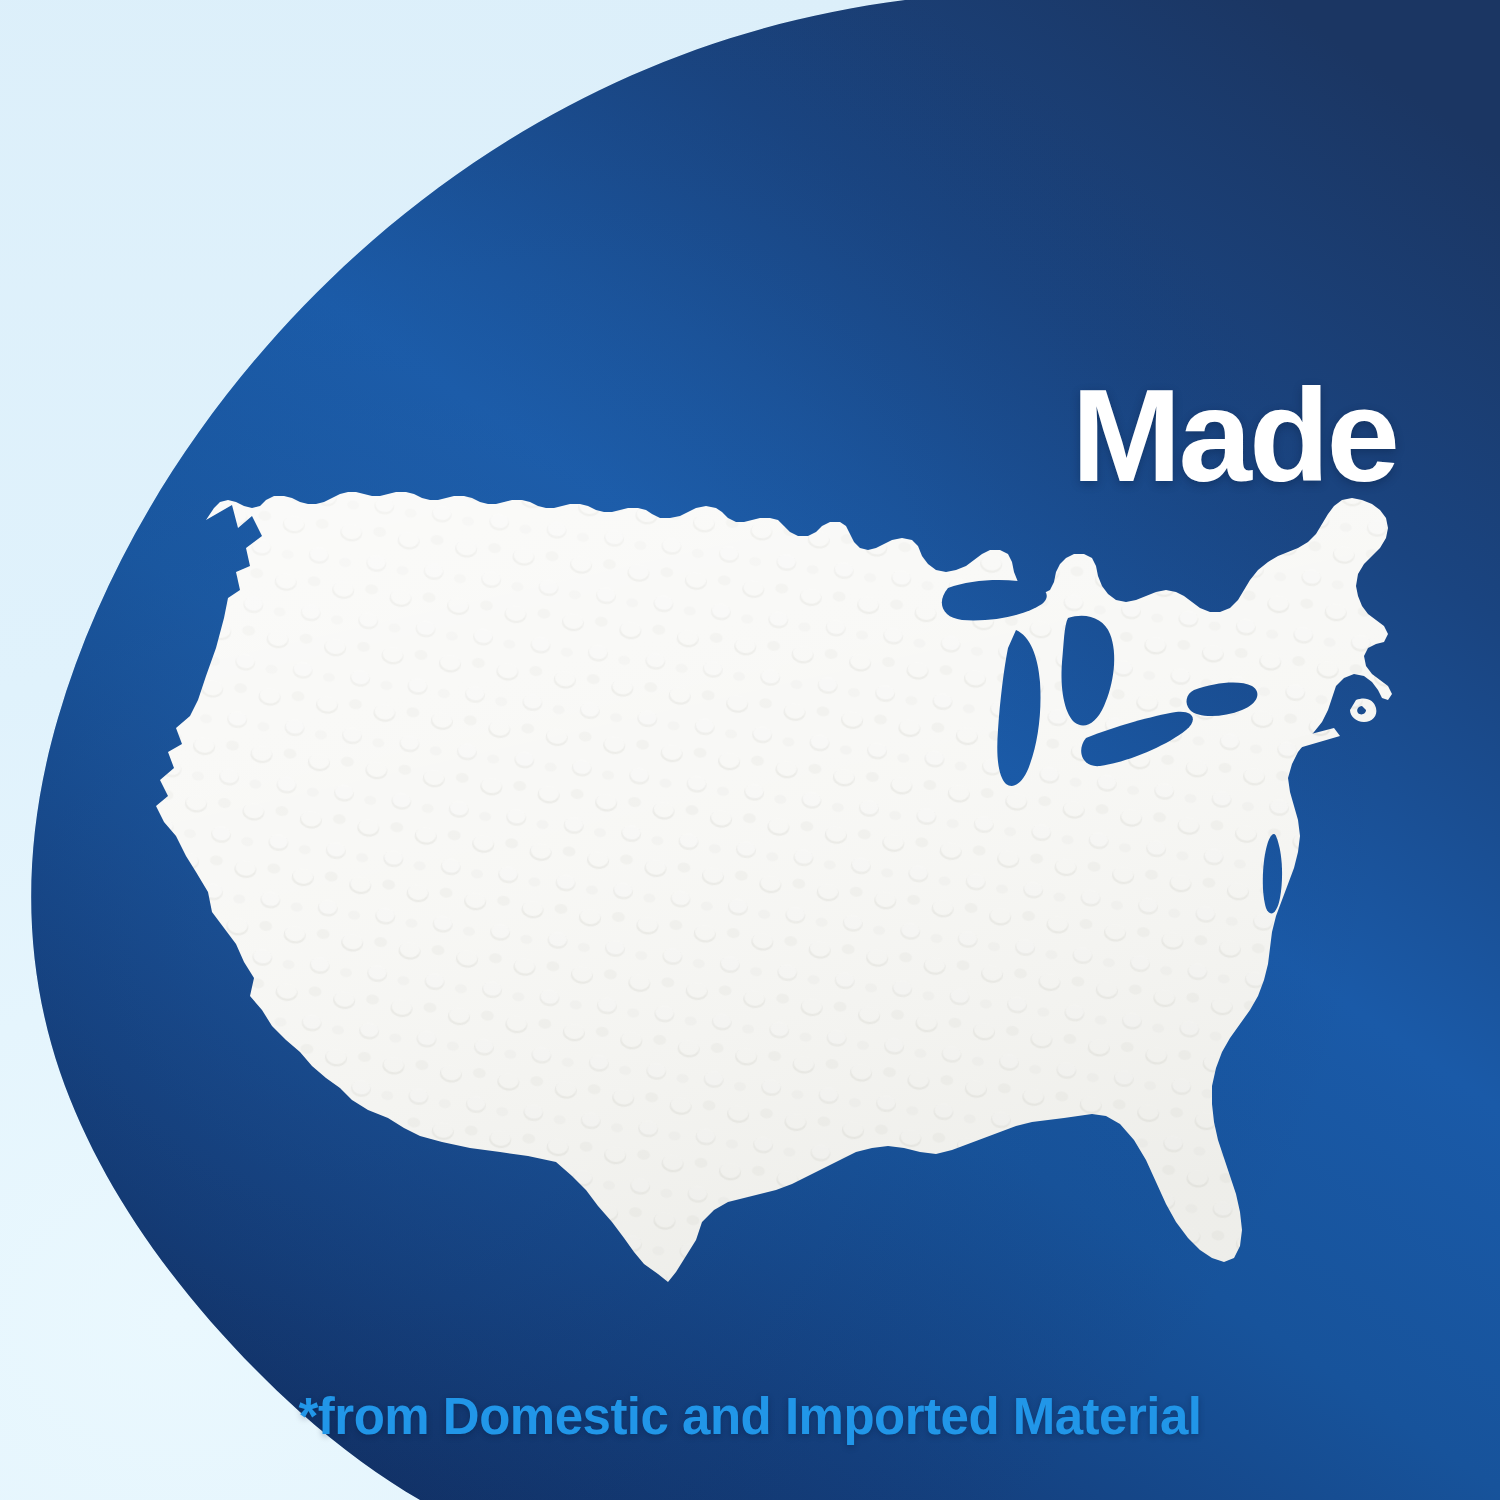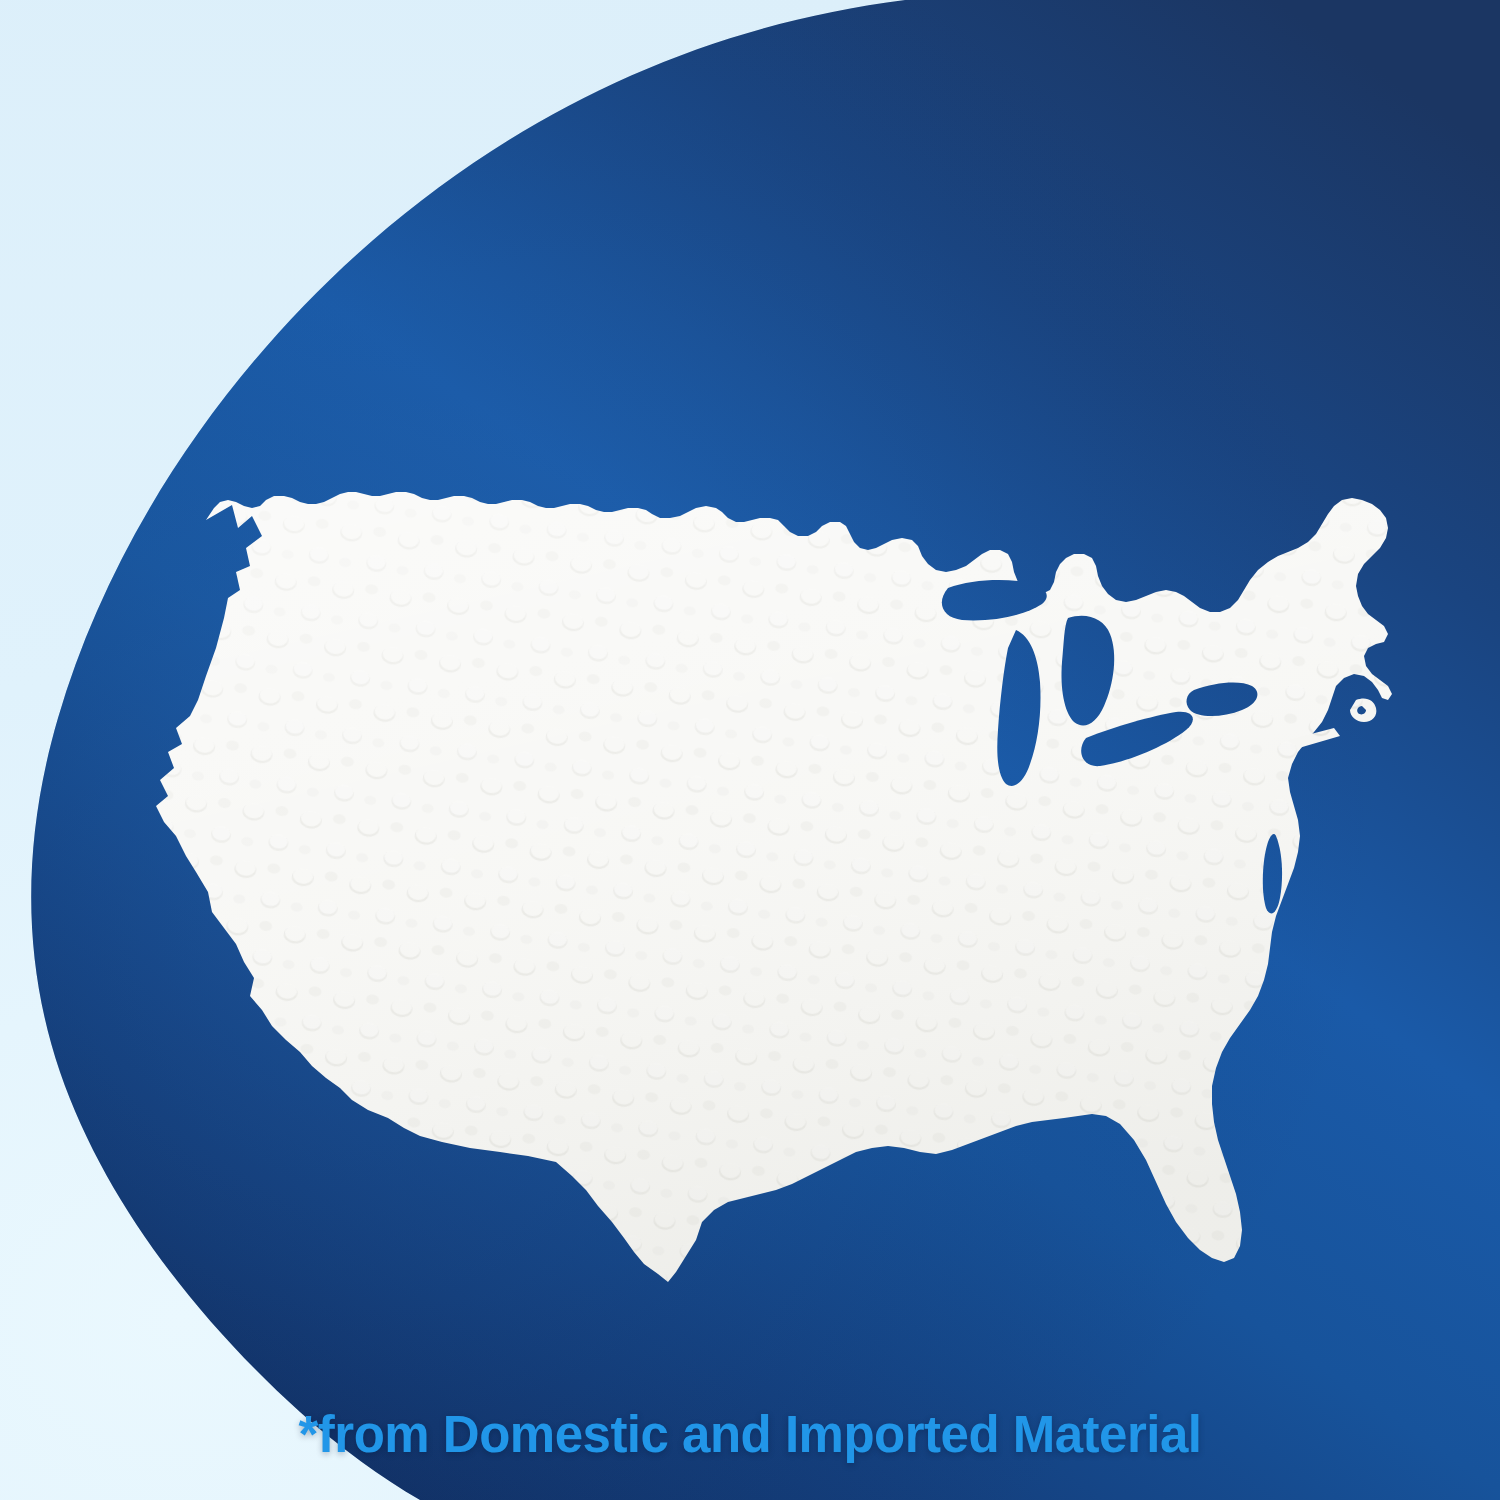--- a/index.html
+++ b/index.html
@@ -51,21 +51,21 @@
     text-shadow: 0 3px 10px rgba(4,20,48,0.30);
     white-space: pre;
   }
   .headline .line { display: block; }
 
   
   .footnote {
     position: absolute;
     left: 0;
     right: 0;
-    bottom: 36px;
+    bottom: 54px;
     text-align: center;
     color: #2196E8;
     font-weight: bold;
     font-size: 51px;
     letter-spacing: -0.5px;
     text-shadow: 0 2px 6px rgba(4,20,48,0.30);
     white-space: nowrap;
   }
 
   
@@ -278,17 +278,18 @@
                  C 1378,716 1372,722 1364,722
                  C 1356,722 1350,716 1350,710 Z
                  M 1362,706 C 1358,706 1356,710 1358,713
                  C 1361,716 1366,714 1366,710 Z"></path>
         <path d="M 1288,740 L 1334,728 L 1340,736 L 1292,750 Z"></path>
       </g>
     </svg>
   </div>
 
   <div class="headline">
+    <span class="line">Made</span>
   </div>
 
   <div class="footnote">*from Domestic and Imported Material</div>
 
 </div>
 
 </body></html>

